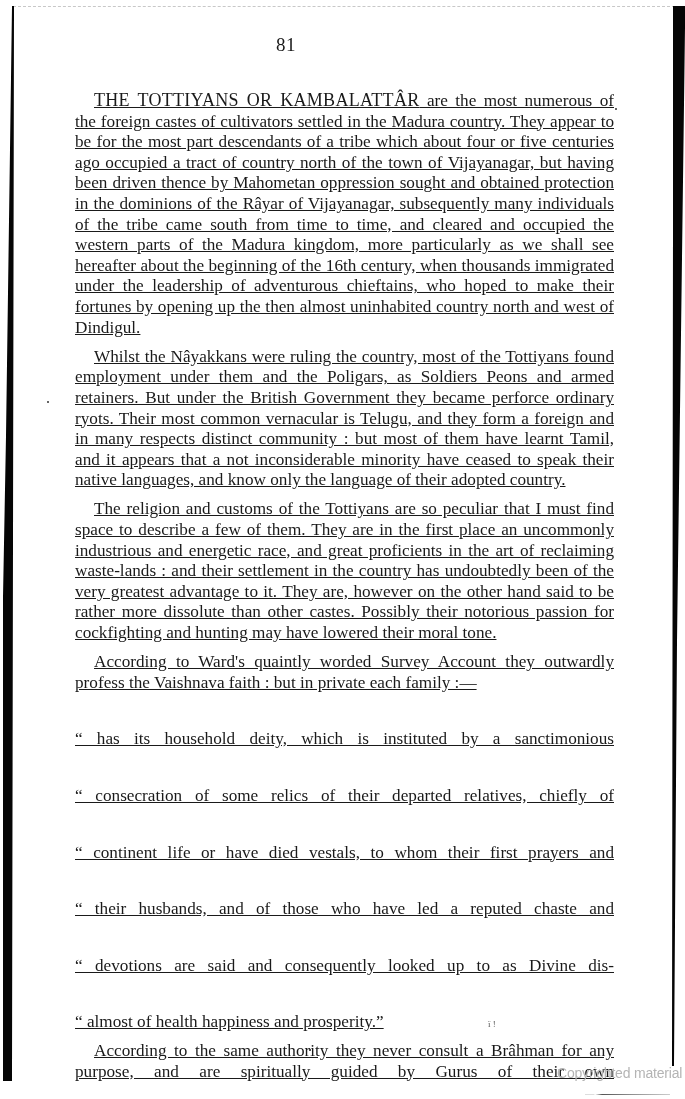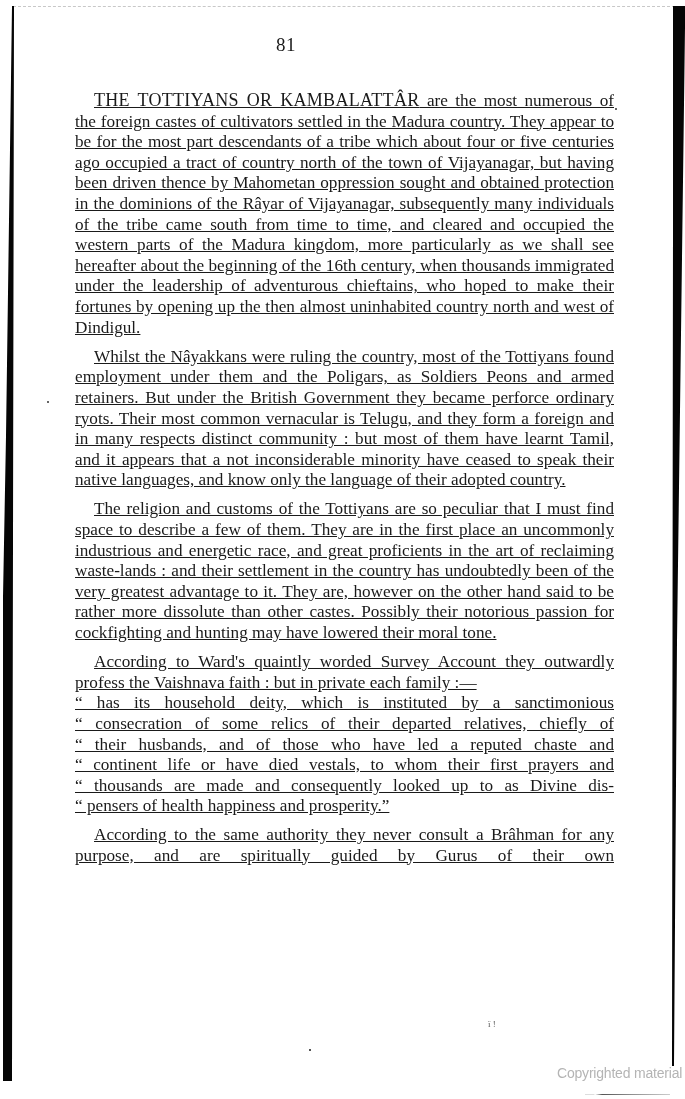--- a/index.html
+++ b/index.html
@@ -30,21 +30,21 @@
     text-align: center; font-size: 19px; letter-spacing: 0.5px;
   }
   .body-text {
     position: absolute; left: 75px; top: 90px; width: 539px;
     font-size: 17.2px; line-height: 20.6px;
     text-align: justify;
     text-decoration: underline;
   }
   .para { margin: 0 0 8.6px 0; text-indent: 19px; }
   .para .caps { font-size: 18px; letter-spacing: 0.3px; }
-  .quote-line { display: block; text-indent: 0; text-align: justify; text-align-last: justify; }
+  .quote-line { display: block; text-indent: 0; text-align: justify; text-align-last: justify; margin-top: 36px; }
   .quote-line.last { text-align-last: left; }
   .watermark {
     position: absolute; left: 557px; top: 1065px;
     font-family: "Liberation Sans", "DejaVu Sans", sans-serif;
     font-size: 14px; color: #b4b4b4; letter-spacing: -0.2px;
   }
   .bottom-rule {
     position: absolute; left: 585px; top: 1094px; width: 85px; height: 1px;
     background: linear-gradient(90deg, #ddd 0%, #ddd 10%, #fff 12%, #555 20%, #888 50%, #ccc 100%);
   }
@@ -63,24 +63,24 @@
 <div class="page-number">81</div>
 
 <div class="body-text">
   <p class="para"><span class="caps">THE TOTTIYANS OR KAMBALATTÂR</span><span> are the most numerous of the foreign castes of cultivators settled in the Madura country. They appear to be for the most part descendants of a tribe which about four or five centuries ago occupied a tract of country north of the town of Vijayanagar, but having been driven thence by Mahometan oppression sought and obtained protection in the dominions of the Râyar of Vijayanagar, subsequently many individuals of the tribe came south from time to time, and cleared and occupied the western parts of the Madura kingdom, more particularly as we shall see hereafter about the beginning of the 16th century, when thousands immigrated under the leadership of adventurous chieftains, who hoped to make their fortunes by opening up the then almost uninhabited country north and west of Dindigul.</span></p>
   <p class="para"><span>Whilst the Nâyakkans were ruling the country, most of the Tottiyans found employment under them and the Poligars, as Soldiers Peons and armed retainers.  But under the British Government they became perforce ordinary ryots.  Their most common vernacular is Telugu, and they form a foreign and in many respects distinct community : but most of them have learnt Tamil, and it appears that a not inconsiderable minority have ceased to speak their native languages, and know only the language of their adopted country.</span></p>
   <p class="para"><span>The religion and customs of the Tottiyans are so peculiar that I must find space to describe a few of them.  They are in the first place an uncommonly industrious and energetic race, and great proficients in the art of reclaiming waste-lands : and their settlement in the country has undoubtedly been of the very greatest advantage to it.  They are, however on the other hand said to be rather more dissolute than other castes.  Possibly their notorious passion for cockfighting and hunting may have lowered their moral tone.</span></p>
   <p class="para" style="margin-bottom:8px;">
     <span>According to Ward's quaintly worded Survey Account they outwardly profess the Vaishnava faith : but in private each family :—</span>
     <span class="quote-line">“ has its household deity, which is instituted by a sanctimonious</span>
     <span class="quote-line">“ consecration of some relics of their departed relatives, chiefly of</span>
+    <span class="quote-line">“ continent life or have died vestals, to whom their first prayers and</span>
     <span class="quote-line">“ their husbands, and of those who have led a reputed chaste and</span>
-    <span class="quote-line">“ continent life or have died vestals, to whom their first prayers and</span>
-    <span class="quote-line">“ thousands are made and consequently looked up to as Divine dis-</span>
-    <span class="quote-line last">“ pensers of health happiness and prosperity.”</span>
+    <span class="quote-line">“ devotions are said and consequently looked up to as Divine dis-</span>
+    <span class="quote-line last">“ almost of health happiness and prosperity.”</span>
   </p>
   <p class="para" style="text-align-last: justify;"><span>According to the same authority they never consult a Brâhman for any purpose, and are spiritually guided by Gurus of their own</span></p>
 </div>
 
 <div class="signature-mark">ï !</div>
 <div class="speck" style="left:47px; top:401px;"></div>
 <div class="speck" style="left:615px; top:108px; width:2px; height:2px;"></div>
 <div class="speck" style="left:309px; top:1049px; width:1.5px; height:1.5px;"></div>
 
 <div class="watermark">Copyrighted material</div>

